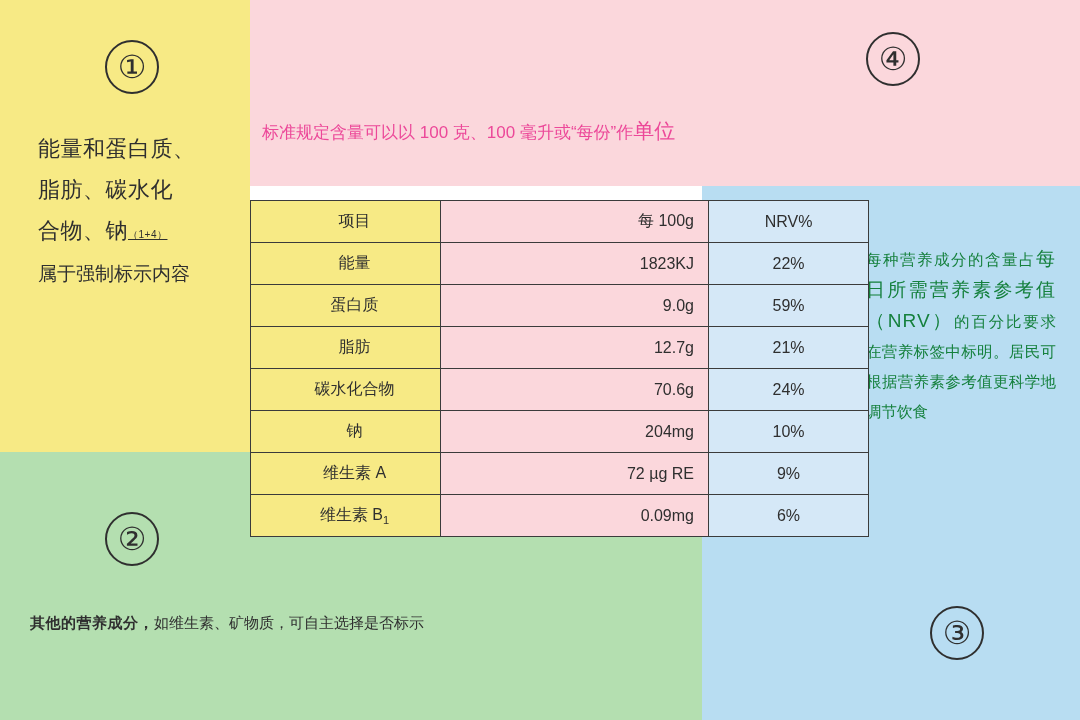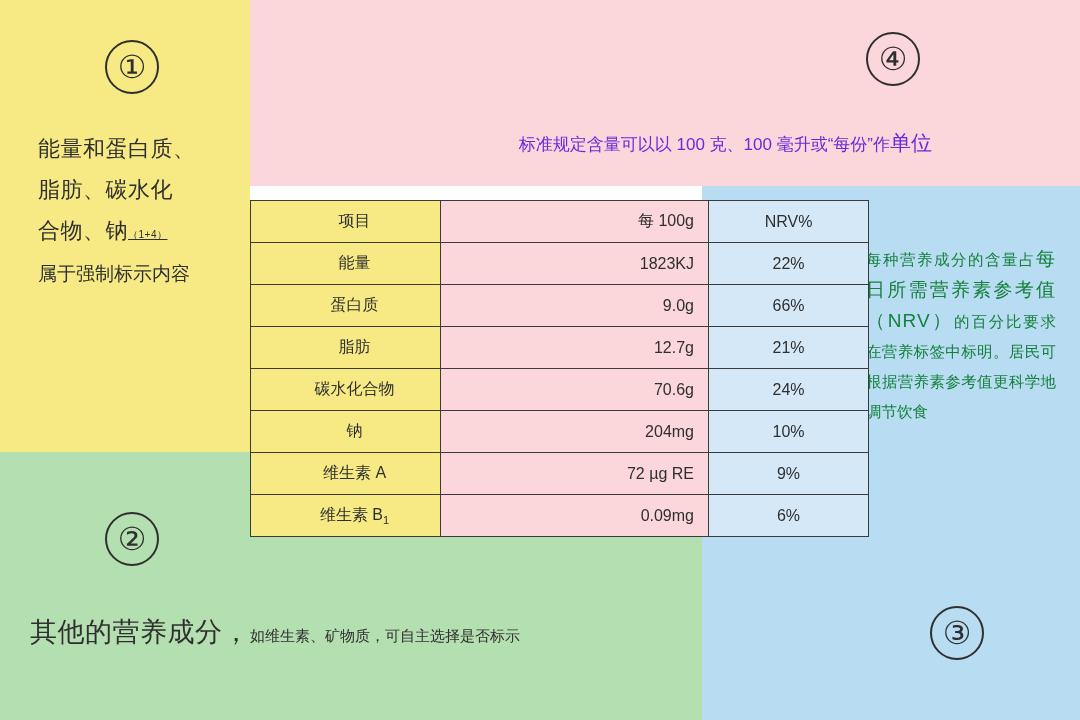--- a/index.html
+++ b/index.html
@@ -93,24 +93,24 @@
   #panel1 .sub {
     font-size: 19px;
     line-height: 22px;
     margin-top: 8px;
   }
 
   
   #panel4-caption {
     position: absolute;
     left: 262px;
-    top: 130px;
+    top: 118px;
     width: 670px;
-    text-align: right;
-    color: #6d28d9;
+    text-align: left;
+    color: #ec4899;
     font-size: 17px;
     line-height: 26px;
   }
   #panel4-caption .em {
     font-size: 21px;
   }
 
   
   #panel3 {
     position: absolute;
@@ -129,22 +129,23 @@
 
   
   #panel2 {
     position: absolute;
     left: 30px;
     top: 614px;
     color: #2f2f2f;
     white-space: nowrap;
   }
   #panel2 .em {
-    font-size: 27px;
+    font-size: 15px;
     letter-spacing: 0.5px;
+    font-weight: bold;
   }
   #panel2 .small-inline {
     font-size: 15px;
   }
 
   
   #nutrition-table {
     position: absolute;
     left: 250px;
     top: 200px;
@@ -223,21 +224,21 @@
         <td class="c-nrv">NRV%</td>
       </tr>
       <tr>
         <td class="c-item">能量</td>
         <td class="c-amount">1823KJ</td>
         <td class="c-nrv">22%</td>
       </tr>
       <tr>
         <td class="c-item">蛋白质</td>
         <td class="c-amount">9.0g</td>
-        <td class="c-nrv">66%</td>
+        <td class="c-nrv">59%</td>
       </tr>
       <tr>
         <td class="c-item">脂肪</td>
         <td class="c-amount">12.7g</td>
         <td class="c-nrv">21%</td>
       </tr>
       <tr>
         <td class="c-item">碳水化合物</td>
         <td class="c-amount">70.6g</td>
         <td class="c-nrv">24%</td>

